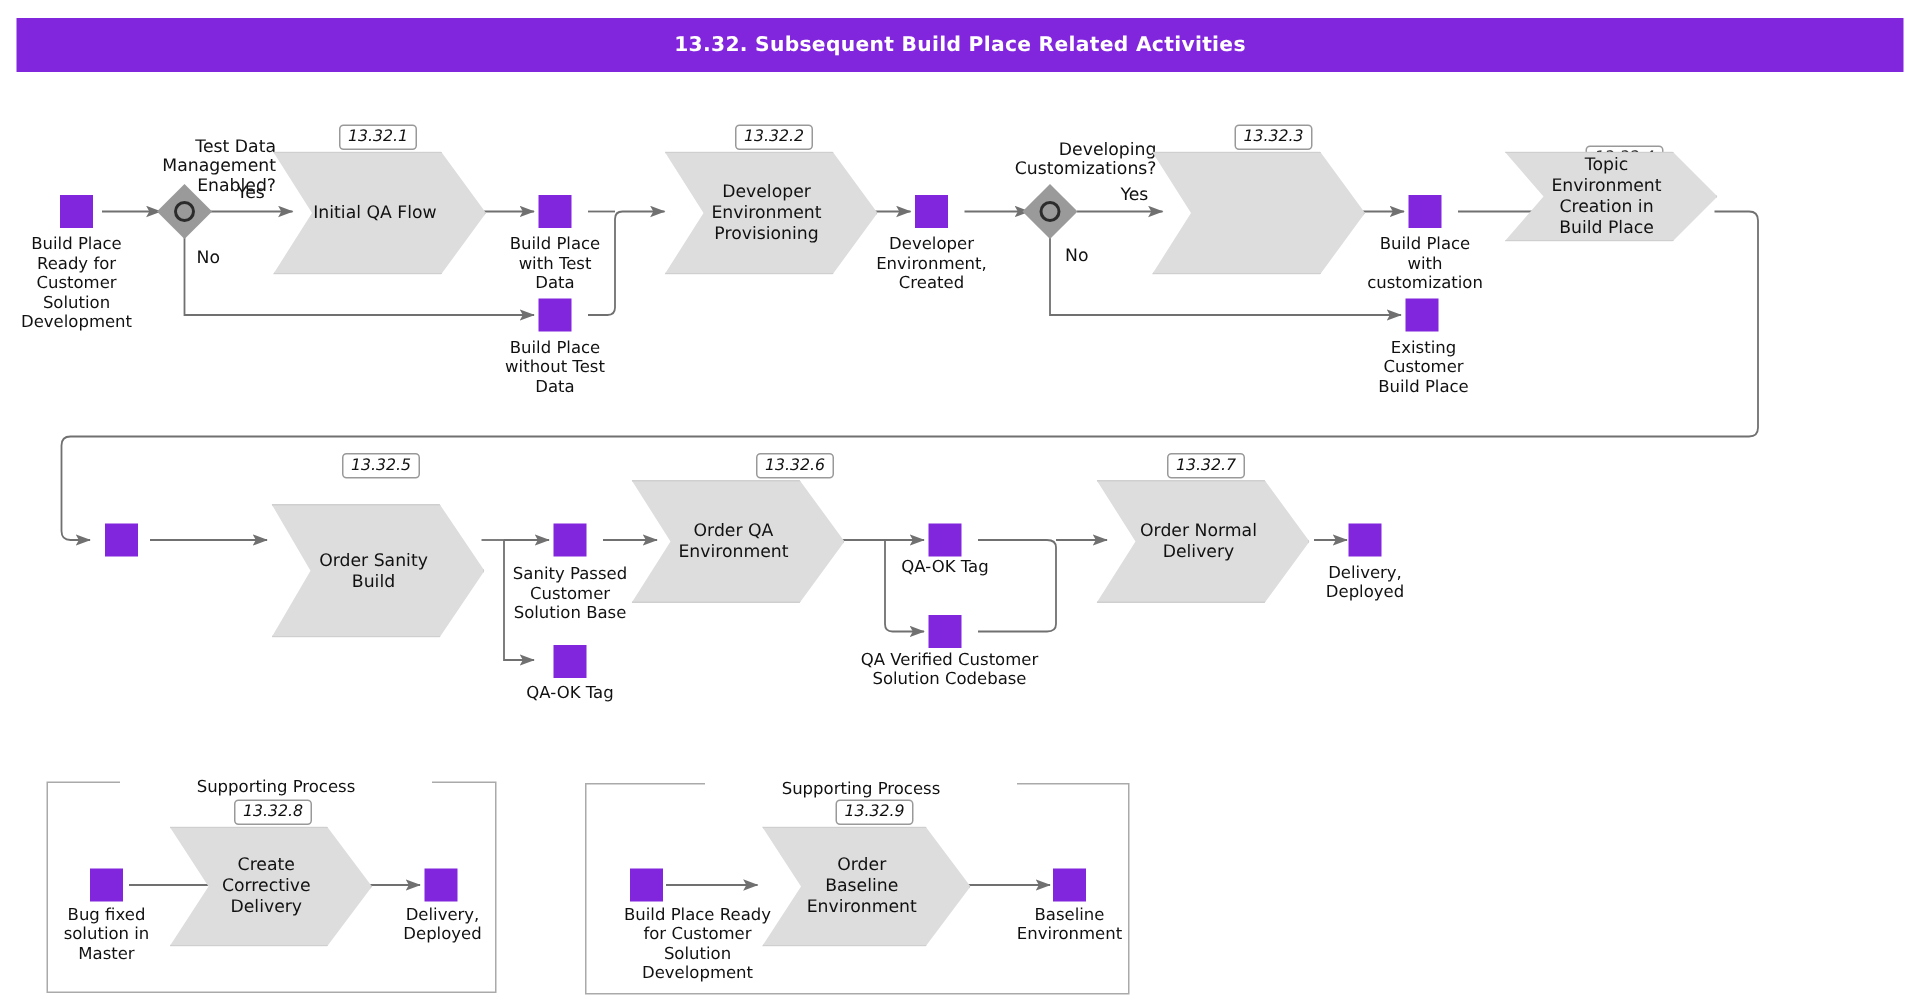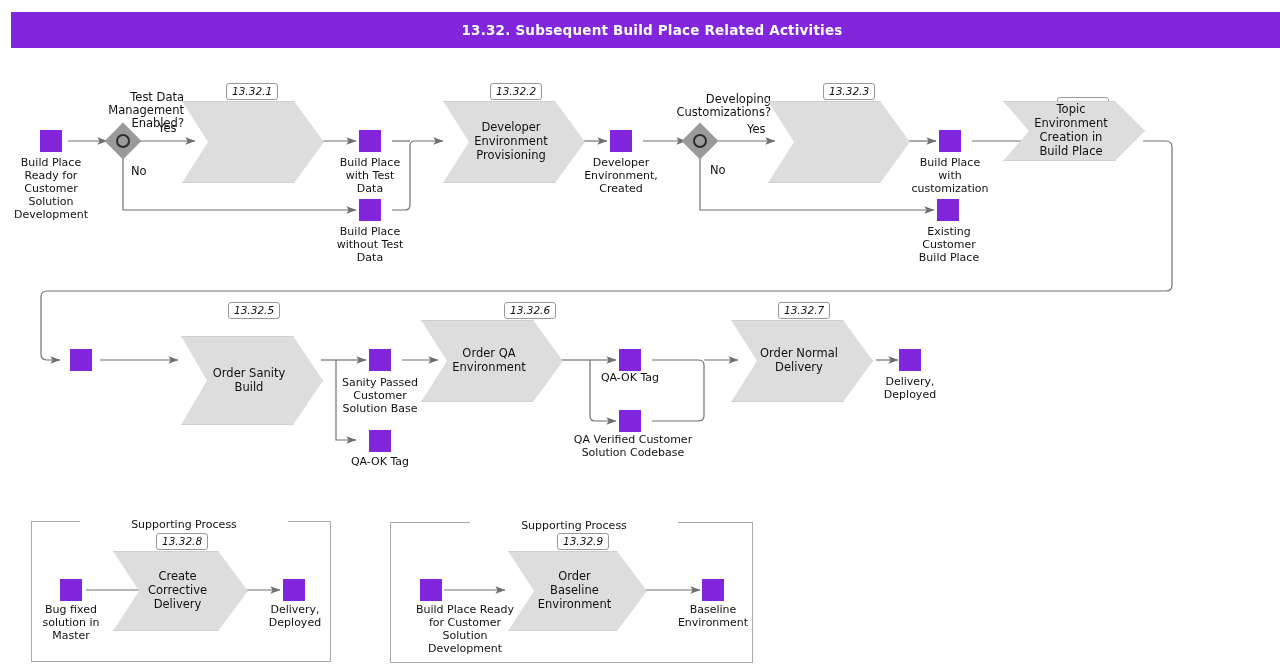--- a/index.html
+++ b/index.html
@@ -7,21 +7,21 @@
     width:1280px;height:670px;position:relative;overflow:hidden;
     font-family:"DejaVu Sans", sans-serif;
     color:#1a1a1a;
   }
   #canvas{position:absolute;left:0;top:0;width:1280px;height:670px;}
 
   
   .title-bar{
     position:absolute;left:11px;top:12px;width:1258px;height:36px;
     background:#8226dd;
-    display:flex;align-items:center;justify-content:center;padding-left:12px;
+    display:flex;align-items:center;justify-content:center;
   }
   .title-bar .title-text{
     color:#ffffff;font-size:13.5px;font-weight:bold;letter-spacing:.2px;
     font-family:"DejaVu Sans", sans-serif;
   }
 
   
   #wires{position:absolute;left:0;top:0;width:1280px;height:670px;pointer-events:none;}
   #wires path,#wires line{fill:none;stroke:#707070;stroke-width:1.2px;}
   #wires .arrowhead{fill:#707070;stroke:none;}
@@ -179,20 +179,21 @@
     <div class="dia"></div>
     <div class="ring"></div>
   </div>
   <div class="flow-label" style="left:158px;top:122px;">Yes</div>
   <div class="flow-label" style="left:131px;top:165px;">No</div>
 
   <div class="idchip" style="left:226px;top:83px;">13.32.1</div>
   <div class="task" style="left:182px;top:101px;width:140px;height:80px;">
     <div class="shadow"></div>
     <div class="shape"></div>
+    <div class="task-label">Initial QA Flow</div>
   </div>
 
   <div class="artifact" style="left:359px;top:130px;">
     <div class="sq-shadow"></div>
     <div class="sq"></div>
   </div>
   <div class="artifact-label" style="left:318px;top:156px;width:104px;">Build Place
 with Test
 Data</div>
 

